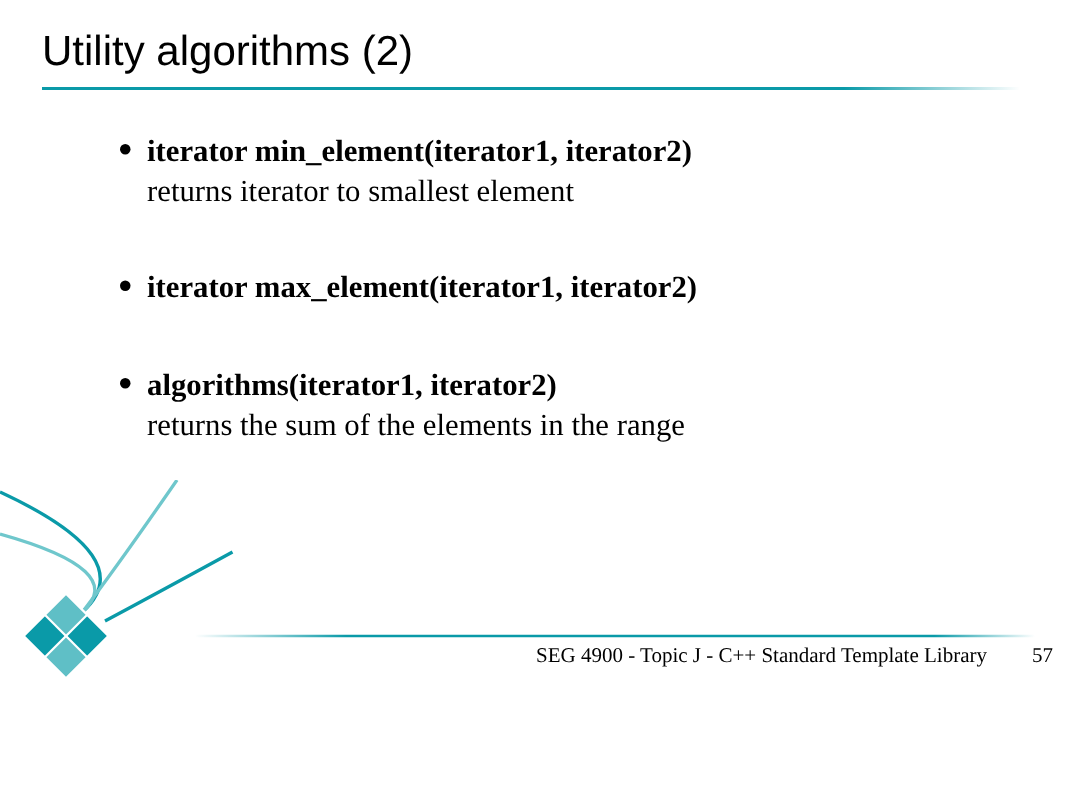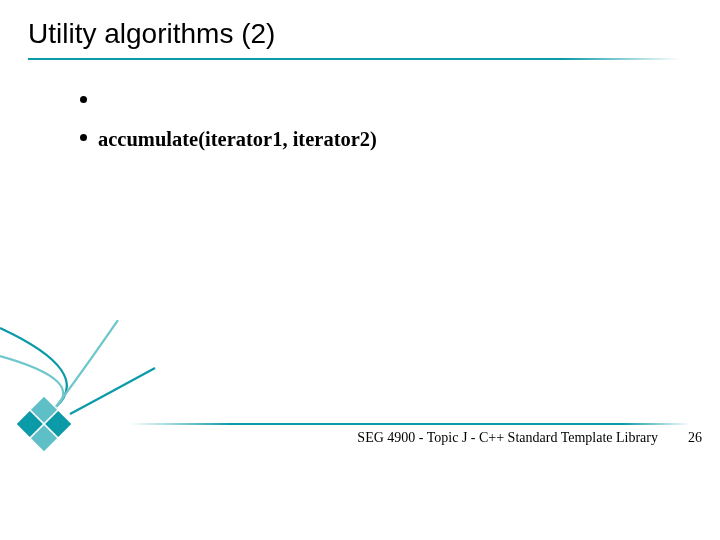--- a/index.html
+++ b/index.html
@@ -89,32 +89,41 @@
 </head>
 <body>
 
 <div class="slide">
 
   <h1 class="title">Utility algorithms (2)</h1>
   <div class="title-rule"></div>
 
   <div class="content">
 
+    <div class="item">
+      <div class="bullet-row">
+        <span class="bullet-dot"></span>
+        <span class="sig">iterator min_element(iterator1, iterator2)</span>
+      </div>
+      <div class="desc">returns iterator to smallest element</div>
+    </div>
 
     <div class="item">
       <div class="bullet-row">
         <span class="bullet-dot"></span>
+        <span class="sig">iterator max_element(iterator1, iterator2)</span>
       </div>
     </div>
 
     <div class="item">
       <div class="bullet-row">
         <span class="bullet-dot"></span>
-        <span class="sig">accumulate(iterator1, iterator2)</span>
+        <span class="sig">algorithms(iterator1, iterator2)</span>
       </div>
+      <div class="desc">returns the sum of the elements in the range</div>
     </div>
 
   </div>
 
   <svg class="footer-rule" viewBox="0 0 720 2" preserveAspectRatio="none">
     <defs>
       <linearGradient id="fr" x1="0" x2="1" y1="0" y2="0">
         <stop offset="0" stop-color="#0a9aa8" stop-opacity="0"></stop>
         <stop offset="0.18" stop-color="#0a9aa8"></stop>
         <stop offset="0.88" stop-color="#0a9aa8"></stop>
@@ -135,15 +144,15 @@
       <rect x="-20" y="-20" width="40" height="40" transform="rotate(45)" fill="#0a9aa8"></rect>
       <rect x="-20" y="-20" width="20" height="20" transform="rotate(45)" fill="#5fbfc6"></rect>
       <rect x="0" y="0" width="20" height="20" transform="rotate(45)" fill="#5fbfc6"></rect>
       <rect x="-20" y="-20" width="40" height="40" transform="rotate(45)" fill="none" stroke="#ffffff" stroke-width="1.5"></rect>
       <line x1="-20" y1="0" x2="20" y2="0" transform="rotate(45)" stroke="#ffffff" stroke-width="1.5"></line>
       <line x1="0" y1="-20" x2="0" y2="20" transform="rotate(45)" stroke="#ffffff" stroke-width="1.5"></line>
     </g>
   </svg>
 
   <div class="footer-text">SEG 4900 - Topic J - C++ Standard Template Library</div>
-  <div class="page-num">26</div>
+  <div class="page-num">57</div>
 
 </div>
 
 </body></html>

